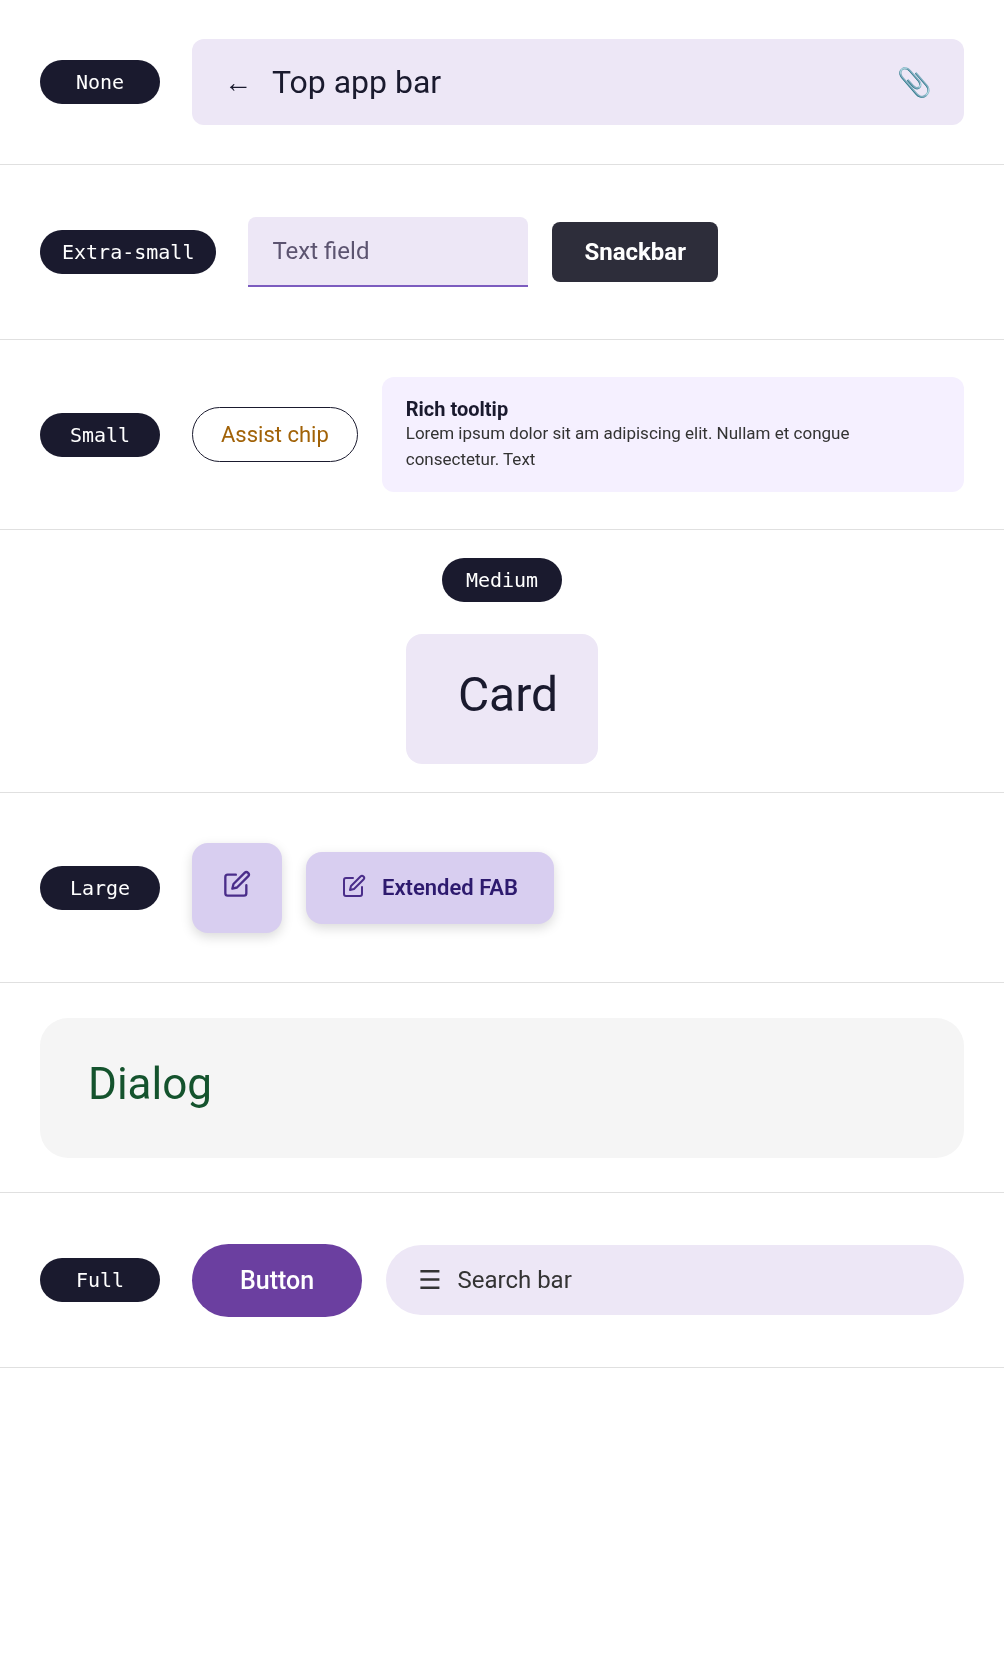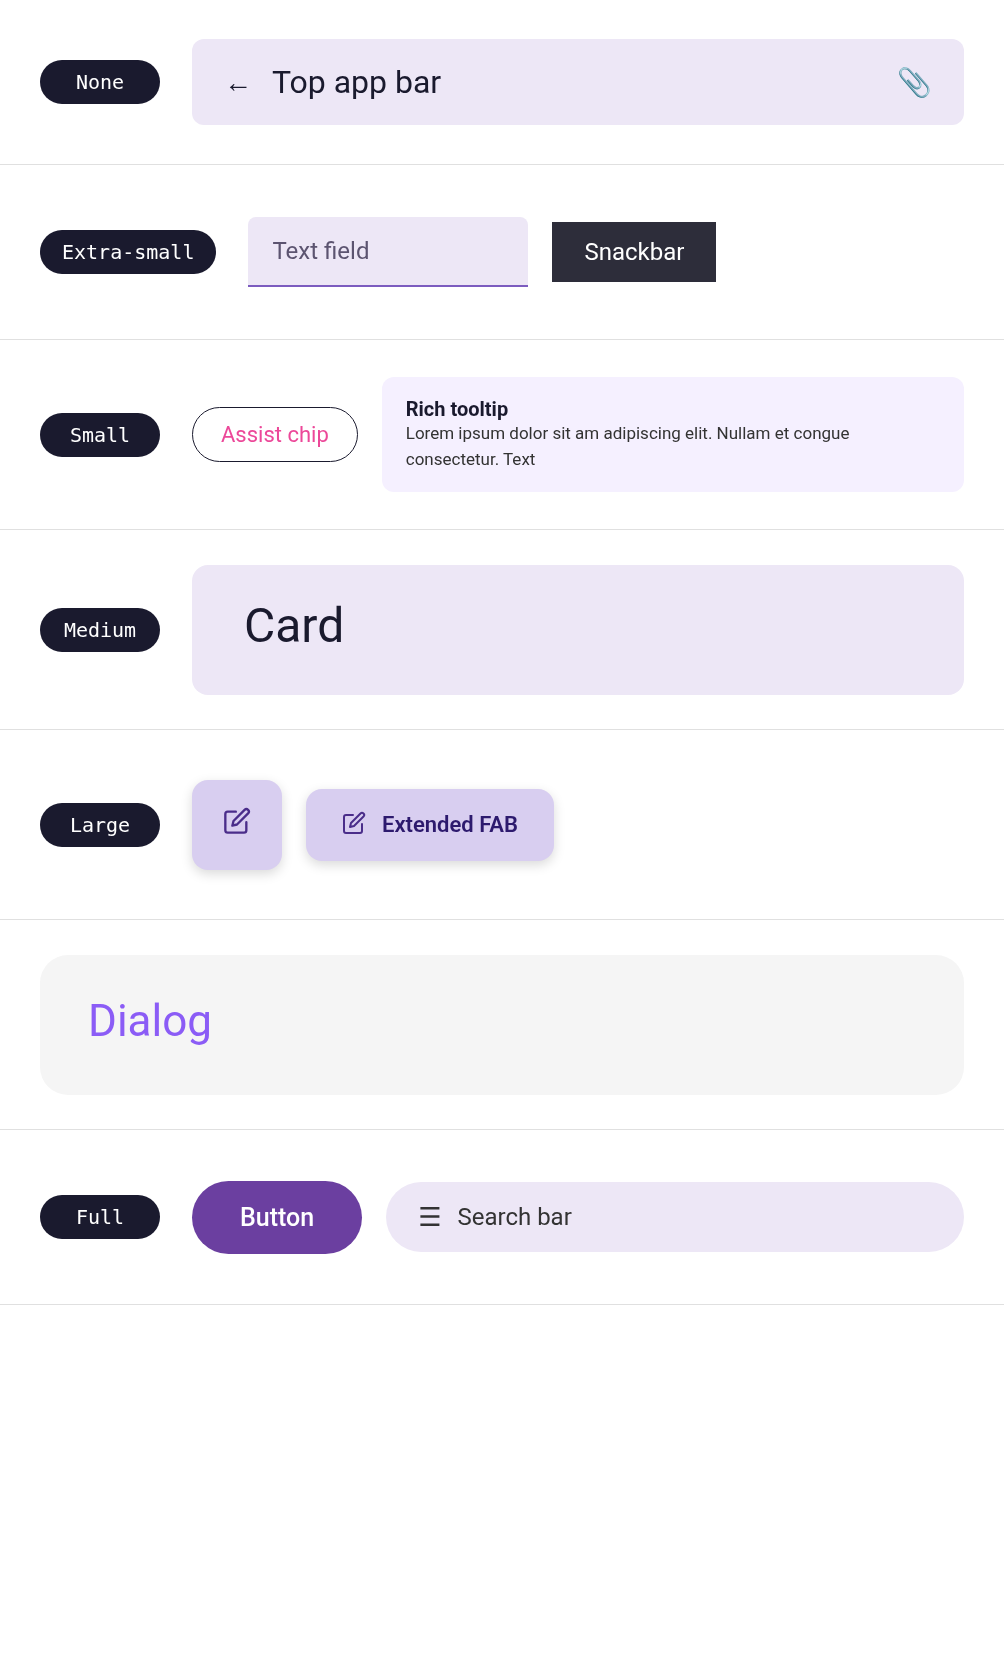--- a/index.html
+++ b/index.html
@@ -71,33 +71,34 @@
       padding: 20px 24px;
       font-size: 24px;
       color: #5c5470;
       min-width: 280px;
       width: 272px;
     }
 
     .snackbar {
       background: #2d2d3a;
       color: #ffffff;
-      border-radius: 0;
+      border-radius: 8px;
       padding: 16px 32px;
       font-size: 24px;
       white-space: nowrap;
+      font-weight: bold;
     }
 
     
     .assist-chip {
       border: 1.5px solid #1a1a2e;
       border-radius: 999px;
       padding: 14px 28px;
       font-size: 22px;
-      color: #ec4899;
+      color: #a16207;
       background: #ffffff;
       white-space: nowrap;
     }
 
     .rich-tooltip {
       background: #f5f0ff;
       border-radius: 12px;
       padding: 20px 24px;
       flex: 1;
       min-height: 110px;
@@ -168,21 +169,21 @@
     .dialog {
       background: #f5f5f5;
       border-radius: 28px;
       padding: 40px 48px;
       flex: 1;
       min-height: 140px;
     }
 
     .dialog-title {
       font-size: 44px;
-      color: #8b5cf6;
+      color: #14532d;
     }
 
     
     .button-filled {
       background: #6b3fa0;
       color: #ffffff;
       border-radius: 999px;
       padding: 22px 48px;
       font-size: 25px;
       font-weight: 500;
@@ -206,21 +207,21 @@
 
     .search-bar-text {
       font-size: 24px;
       color: #333;
       text-align: center;
     }
 
     .row-1 { min-height: 165px; justify-content: flex-end; }
     .row-2 { min-height: 175px; }
     .row-3 { min-height: 190px; }
-    .row-4 { min-height: 200px; }
+    .row-4 { min-height: 200px; flex-direction: column; }
     .row-5 { min-height: 190px; }
     .row-6 { min-height: 210px; }
     .row-7 { min-height: 175px; }
   </style>
 </head>
 <body>
 
 <div class="row row-1">
   <div class="size-badge">None</div>
   <div class="content-area">

